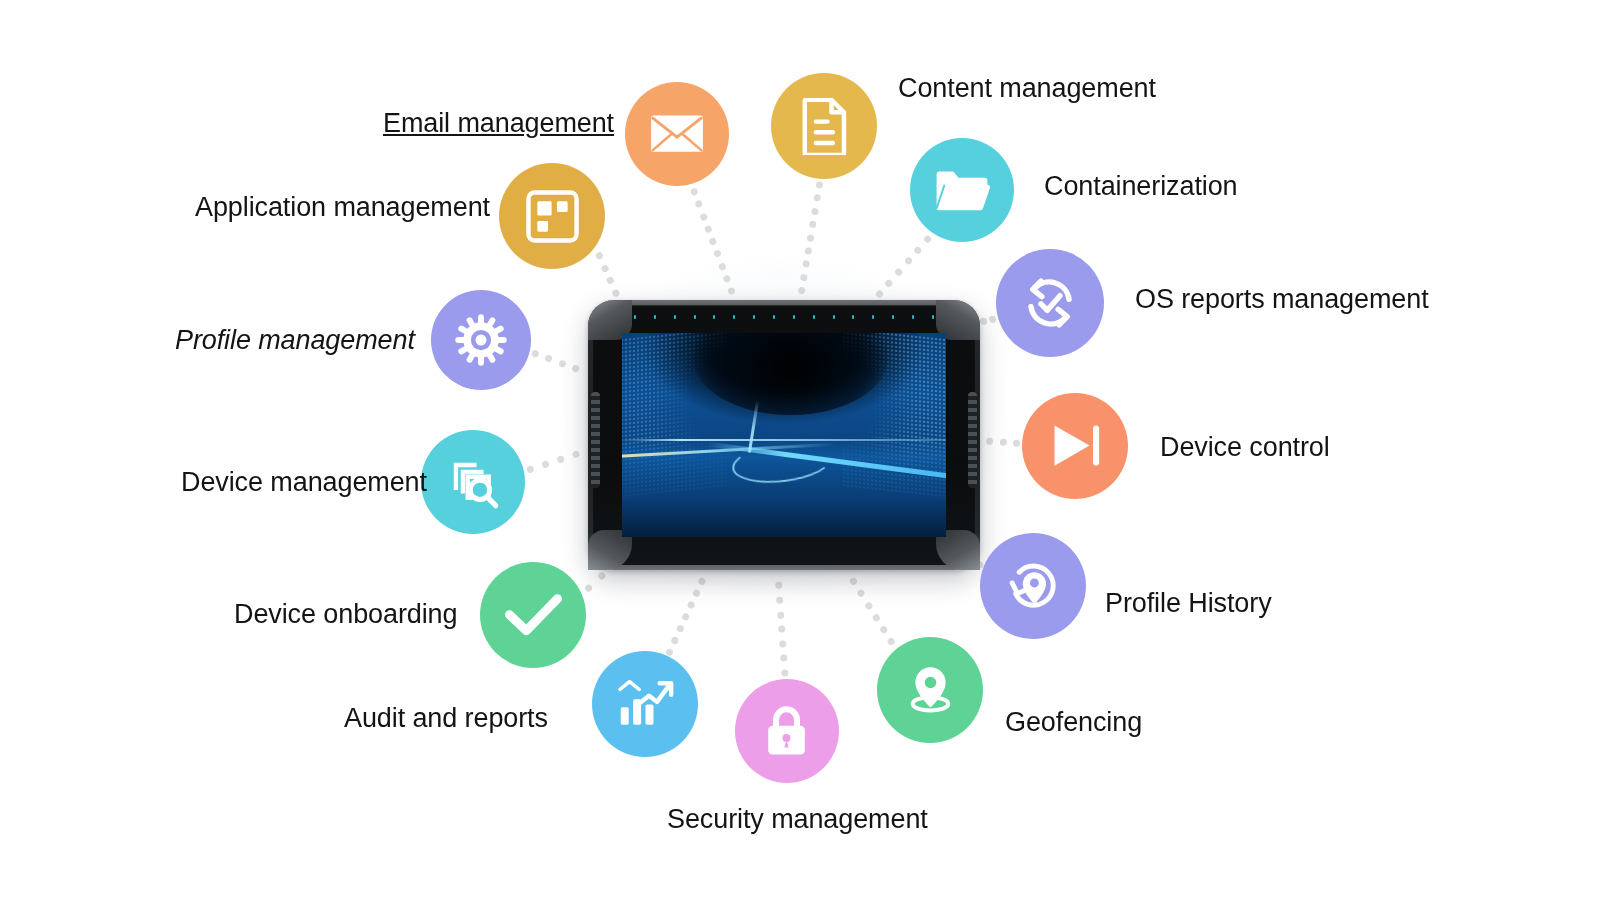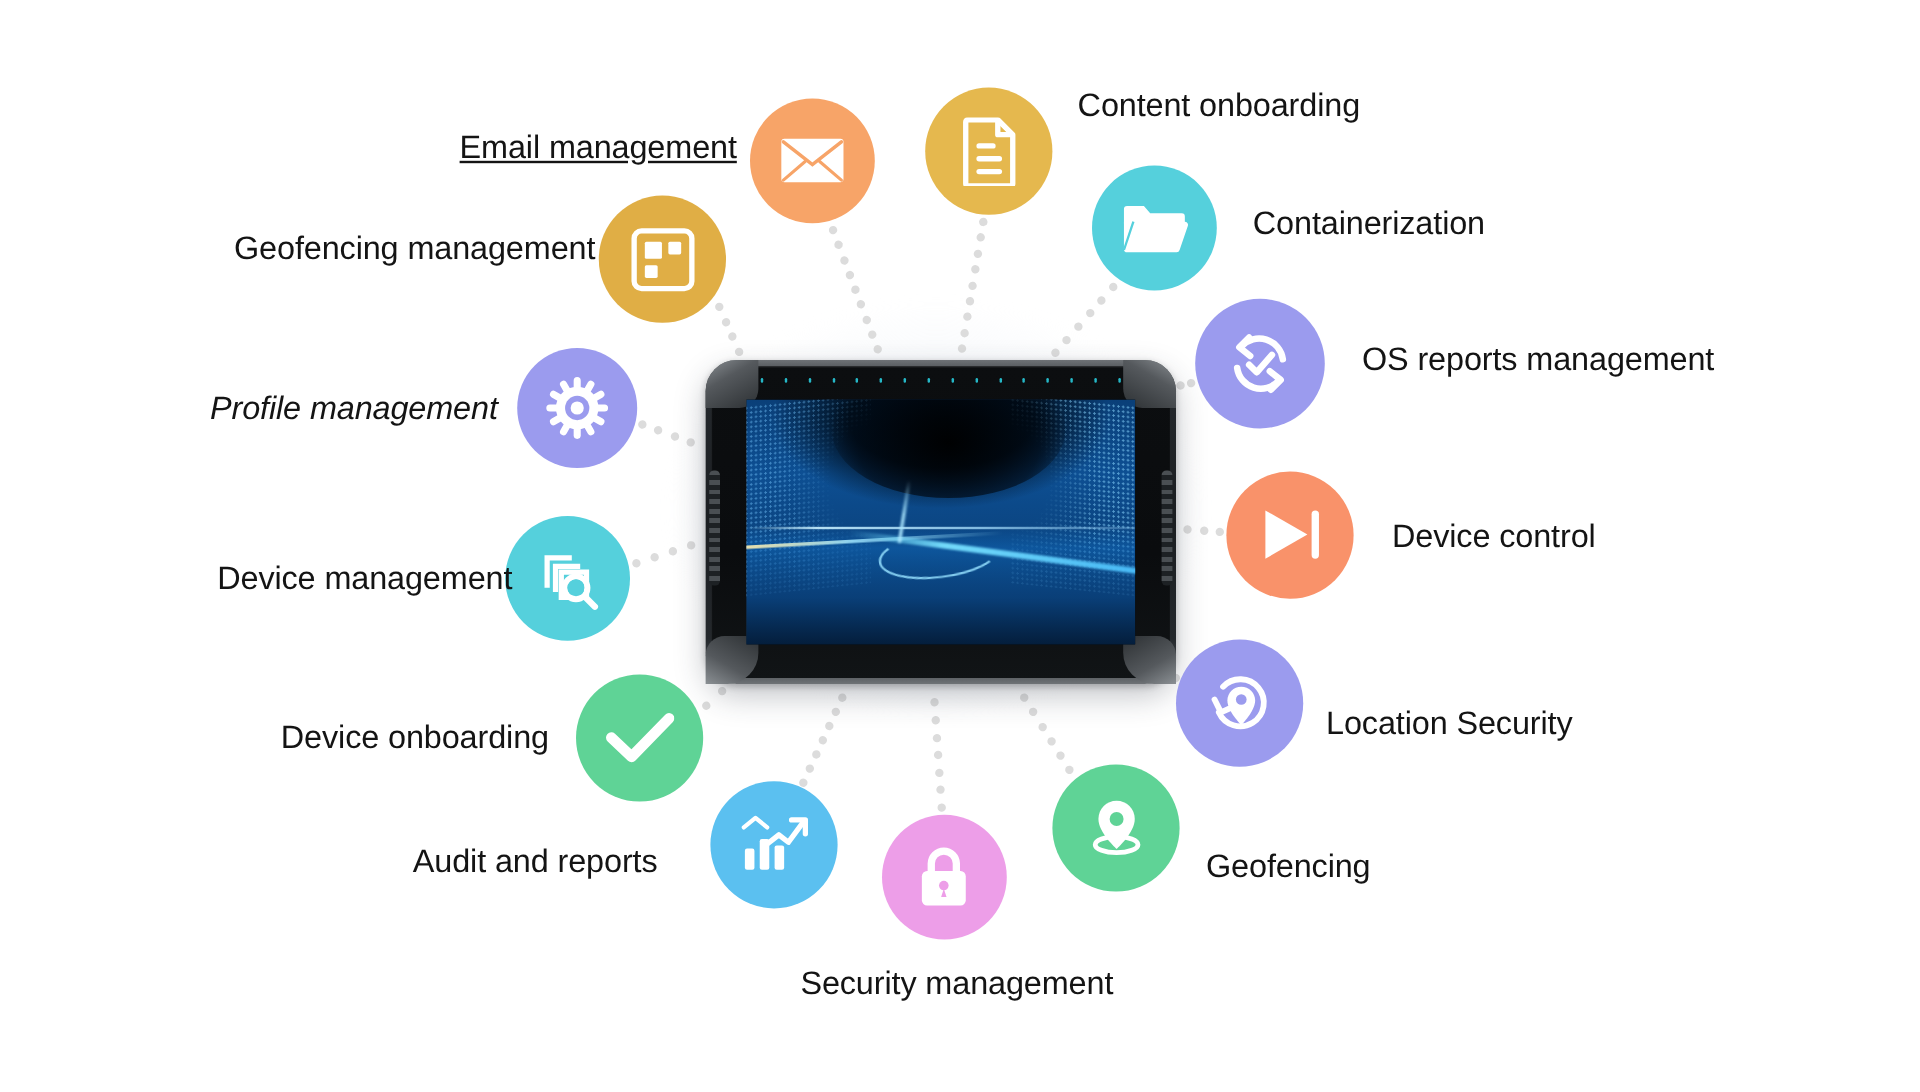--- a/index.html
+++ b/index.html
@@ -265,21 +265,21 @@
         <span style="display: flex;">
           <svg width="46.739999999999995" height="57" viewBox="0 0 52 64">
             <path d="M6 2 h28 l14 14 v46 a2 2 0 0 1 -2 2 H6 a2 2 0 0 1 -2 -2 V4 a2 2 0 0 1 2 -2z" fill="none" stroke="#fff" stroke-width="5" stroke-linejoin="round"></path>
             <path d="M34 2 v14 h14" fill="none" stroke="#fff" stroke-width="5" stroke-linejoin="round"></path>
             <rect x="14" y="24" width="18" height="5" rx="2.5" fill="#fff"></rect>
             <rect x="14" y="36" width="24" height="5" rx="2.5" fill="#fff"></rect>
             <rect x="14" y="48" width="24" height="5" rx="2.5" fill="#fff"></rect>
           </svg>
         </span>
       </div>
-      <div class="label" style="left: 898px; top: 75px;">Content onboarding</div>
+      <div class="label" style="left: 898px; top: 75px;">Content management</div>
       <div class="node" style="left: 910px; top: 138px; width: 104px; height: 104px; background: rgb(85, 208, 220);">
         <span style="display: flex;">
           <svg width="56" height="45.919999999999995" viewBox="0 0 64 52">
             <path d="M3 8 a3 3 0 0 1 3-3 h16 l6 7 h30 a3 3 0 0 1 3 3 v7 H3z" fill="#fff"></path>
             <path d="M3 20 h58 a3 3 0 0 1 2.9 3.8 L56 47 a3 3 0 0 1 -2.9 2.2 H6 a3 3 0 0 1 -3-3z" fill="#fff"></path>
             <path d="M12 20 L3 47" stroke="#55D0DC" stroke-width="2.2" fill="none"></path>
           </svg>
         </span>
       </div>
       <div class="label" style="left: 1044px; top: 173px;">Containerization</div>
@@ -307,21 +307,21 @@
       <div class="node" style="left: 980px; top: 533px; width: 106px; height: 106px; background: rgb(155, 155, 238);">
         <span style="display: flex;">
           <svg width="57" height="57" viewBox="0 0 64 64">
             <path d="M16 16 A22 22 0 1 1 12 40" fill="none" stroke="#fff" stroke-width="5.5" stroke-linecap="round"></path>
             <path d="M8 28 L14 40 L25 35" fill="none" stroke="#fff" stroke-width="5.5" stroke-linecap="round" stroke-linejoin="round"></path>
             <path d="M33 16 c7.2 0 13 5.8 13 13 0 10-13 23-13 23s-13-13-13-23c0-7.2 5.8-13 13-13z" fill="#fff"></path>
             <circle cx="33" cy="28" r="5" fill="#9B9BEE"></circle>
           </svg>
         </span>
       </div>
-      <div class="label" style="left: 1105px; top: 590px;">Location Security</div>
+      <div class="label" style="left: 1105px; top: 590px;">Profile History</div>
       <div class="node" style="left: 877px; top: 637px; width: 106px; height: 106px; background: rgb(95, 211, 150);">
         <span style="display: flex;">
           <svg width="57" height="57" viewBox="0 0 64 64">
             <path d="M32 6 c9.4 0 17 7.6 17 17 0 13-17 28-17 28S15 36 15 23 c0-9.4 7.6-17 17-17z" fill="#fff"></path>
             <circle cx="32" cy="23" r="6.5" fill="#5FD396"></circle>
             <ellipse cx="32" cy="47" rx="20" ry="7.5" fill="none" stroke="#fff" stroke-width="4.5"></ellipse>
           </svg>
         </span>
       </div>
       <div class="label" style="left: 1005px; top: 709px;">Geofencing</div>
@@ -400,16 +400,16 @@
       <div class="node" style="left: 499px; top: 163px; width: 106px; height: 106px; background: rgb(224, 174, 69);">
         <span style="display: flex;">
           <svg width="57" height="57" viewBox="0 0 64 64">
             <rect x="5" y="5" width="54" height="54" rx="7" fill="none" stroke="#fff" stroke-width="5"></rect>
             <rect x="15" y="15" width="16" height="16" rx="1.5" fill="#fff"></rect>
             <rect x="37" y="15" width="12" height="12" rx="1.5" fill="#fff"></rect>
             <rect x="15" y="37" width="12" height="12" rx="1.5" fill="#fff"></rect>
           </svg>
         </span>
       </div>
-      <div class="label" style="left: 195px; top: 194px;">Geofencing management</div>
+      <div class="label" style="left: 195px; top: 194px;">Application management</div>
     </div>
 
 </div>
 
 </body></html>

